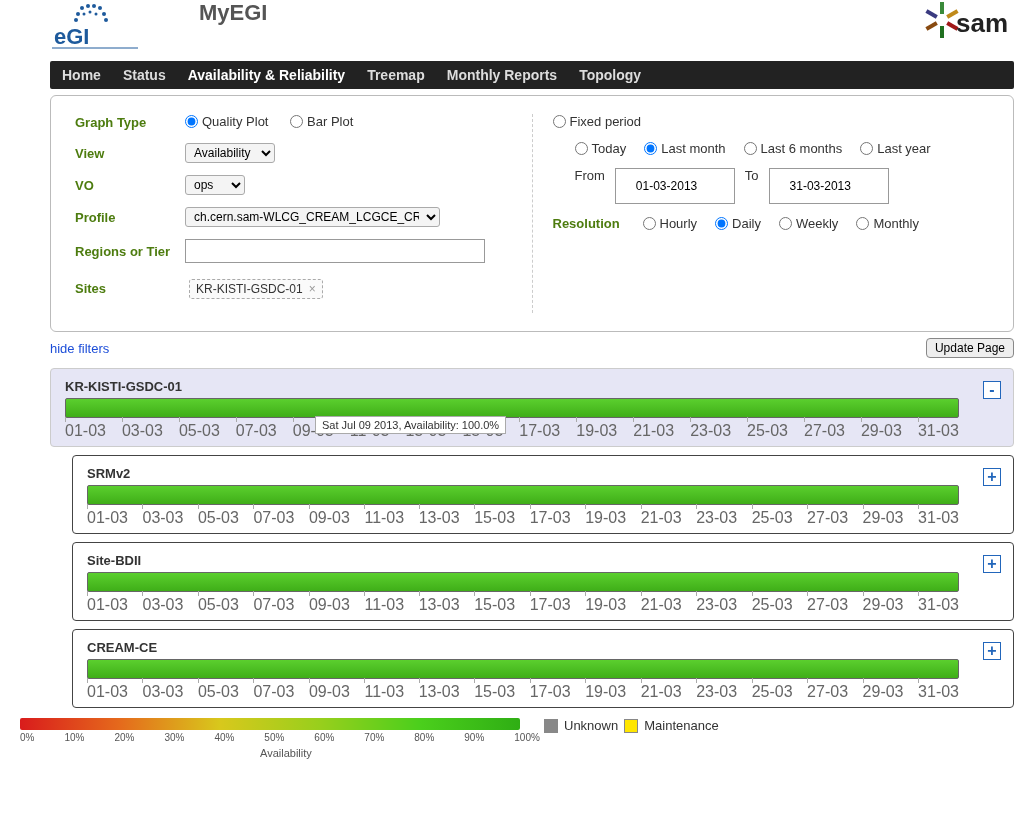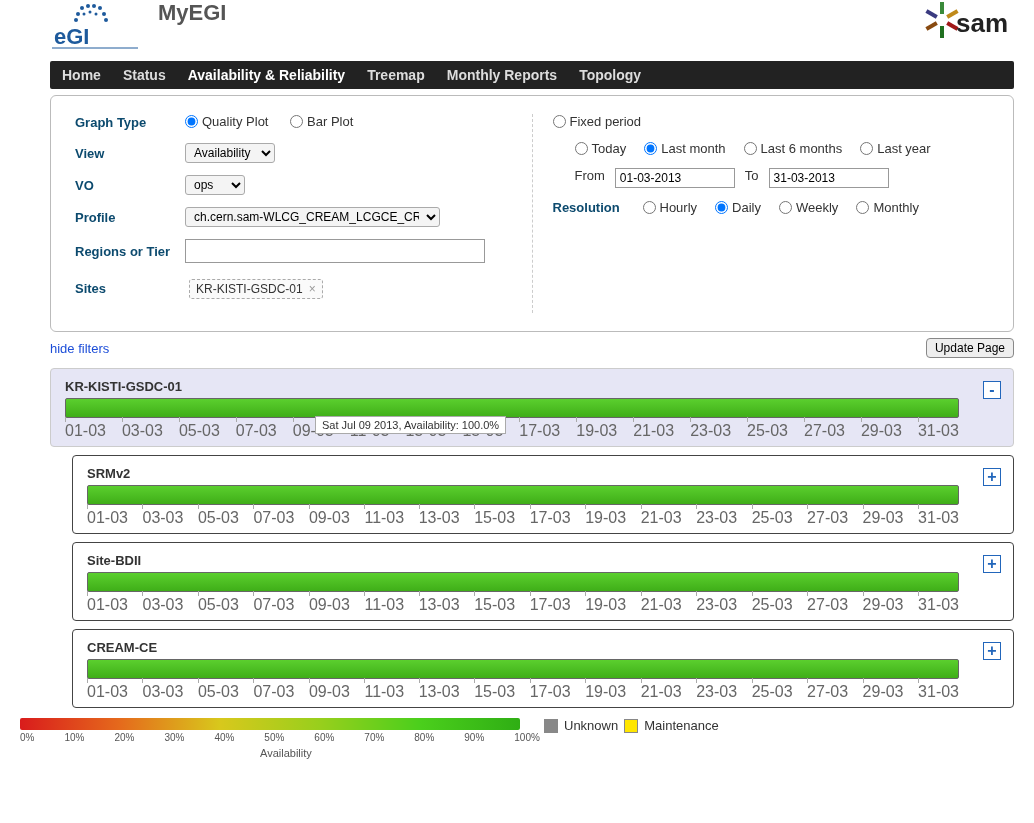--- a/index.html
+++ b/index.html
@@ -1,45 +1,45 @@
 <!DOCTYPE html>
 <html><head>
 <meta charset="utf-8">
 <style>
   * { box-sizing: border-box; margin: 0; padding: 0; }
   body { font-family: "Trebuchet MS", Arial, sans-serif; font-size: 13px; color: #333; background: #fff; width: 1034px; }
   .header { display: flex; align-items: flex-start; padding: 0 20px 6px 50px; gap: 18px; }
   .logo-block { display: flex; align-items: center; gap: 10px; }
   .logo-svg { width: 90px; height: 55px; }
-  .title-block { display: flex; flex-direction: column; }
+  .title-block { display: flex; flex-direction: column; margin-left: 41px; }
   .app-title { font-size: 22px; font-weight: bold; color: #555; }
   .app-sub { font-size: 15px; color: #555; margin-top: 2px; }
   .spacer { flex: 1; }
   .sam-logo { width: 90px; height: 55px; }
 
   .navbar { background: #222; color: #ccc; border-radius: 2px; margin: 0 20px 6px 50px; display: flex; padding: 6px 12px; gap: 22px; font-weight: bold; font-size: 14px; }
   .navbar .tab { color: #ddd; cursor: pointer; }
   .navbar .tab.active { color: #fff; }
 
   .filter-panel { border: 1px solid #bbb; border-radius: 6px; margin: 0 20px 6px 50px; display: flex; padding: 18px 24px; gap: 10px; position: relative; }
   .col { flex: 1; }
   .divider { border-left: 1px dashed #ccc; margin: 0 10px; }
   .frow { display: flex; align-items: center; margin-bottom: 12px; font-size: 13px; }
-  .flabel { width: 110px; color: #0c4a6e; font-weight: bold; font-size: 13px; }
+  .flabel { width: 110px; color: #4d7c0f; font-weight: bold; font-size: 13px; }
   select { font-size: 12px; border: 1px solid #aaa; border-radius: 3px; background: #f4f4f4; padding: 1px 4px; }
   select.narrow { width: 60px; }
   select.med { width: 90px; }
   select.wide { width: 255px; }
   input[type=text].box { border: 1px solid #999; width: 300px; height: 24px; padding: 2px 4px; font-size: 12px; }
   .chip { display: inline-flex; align-items: center; gap: 6px; border: 1px dashed #aaa; border-radius: 3px; padding: 2px 6px; background: #fafafa; font-size: 12px; margin: 2px 0 0 2px; }
   .chip .x { color: #999; cursor: pointer; }
   .radiogrp label { margin-right: 18px; font-size: 13px; display: inline-flex; align-items: center; gap: 4px; cursor: pointer; }
   .sub { margin-left: 22px; }
   .daterow { display: flex; gap: 10px; margin-left: 22px; margin-bottom: 12px; }
-  .daterow input { border: 1px solid #999; width: 120px; height: 20px; padding: 1px 4px; font-size: 12px; }
+  .daterow input { border: 1px solid #999; width: 120px; height: 36px; padding: 1px 20px; font-size: 12px; }
 
   .actions { display: flex; justify-content: space-between; align-items: center; margin: 0 20px 10px 50px; font-size: 13px; }
   .hide-link { color: #1d4ed8; cursor: pointer; }
   .btn { border: 1px solid #888; border-radius: 4px; background: #eee; padding: 2px 8px; font-size: 12px; cursor: pointer; }
 
   .results { margin: 0 20px 10px 50px; }
   .card { border: 1px solid #bbb; border-radius: 4px; margin-bottom: 8px; padding: 10px 14px 6px 14px; position: relative; }
   .card.top { background: #e6e6f5; border: 1px solid #ccc; }
   .card.sub { background: #fff; border: 1px solid #444; }
   .card-title { font-weight: bold; font-size: 13px; color: #333; margin-bottom: 4px; }

